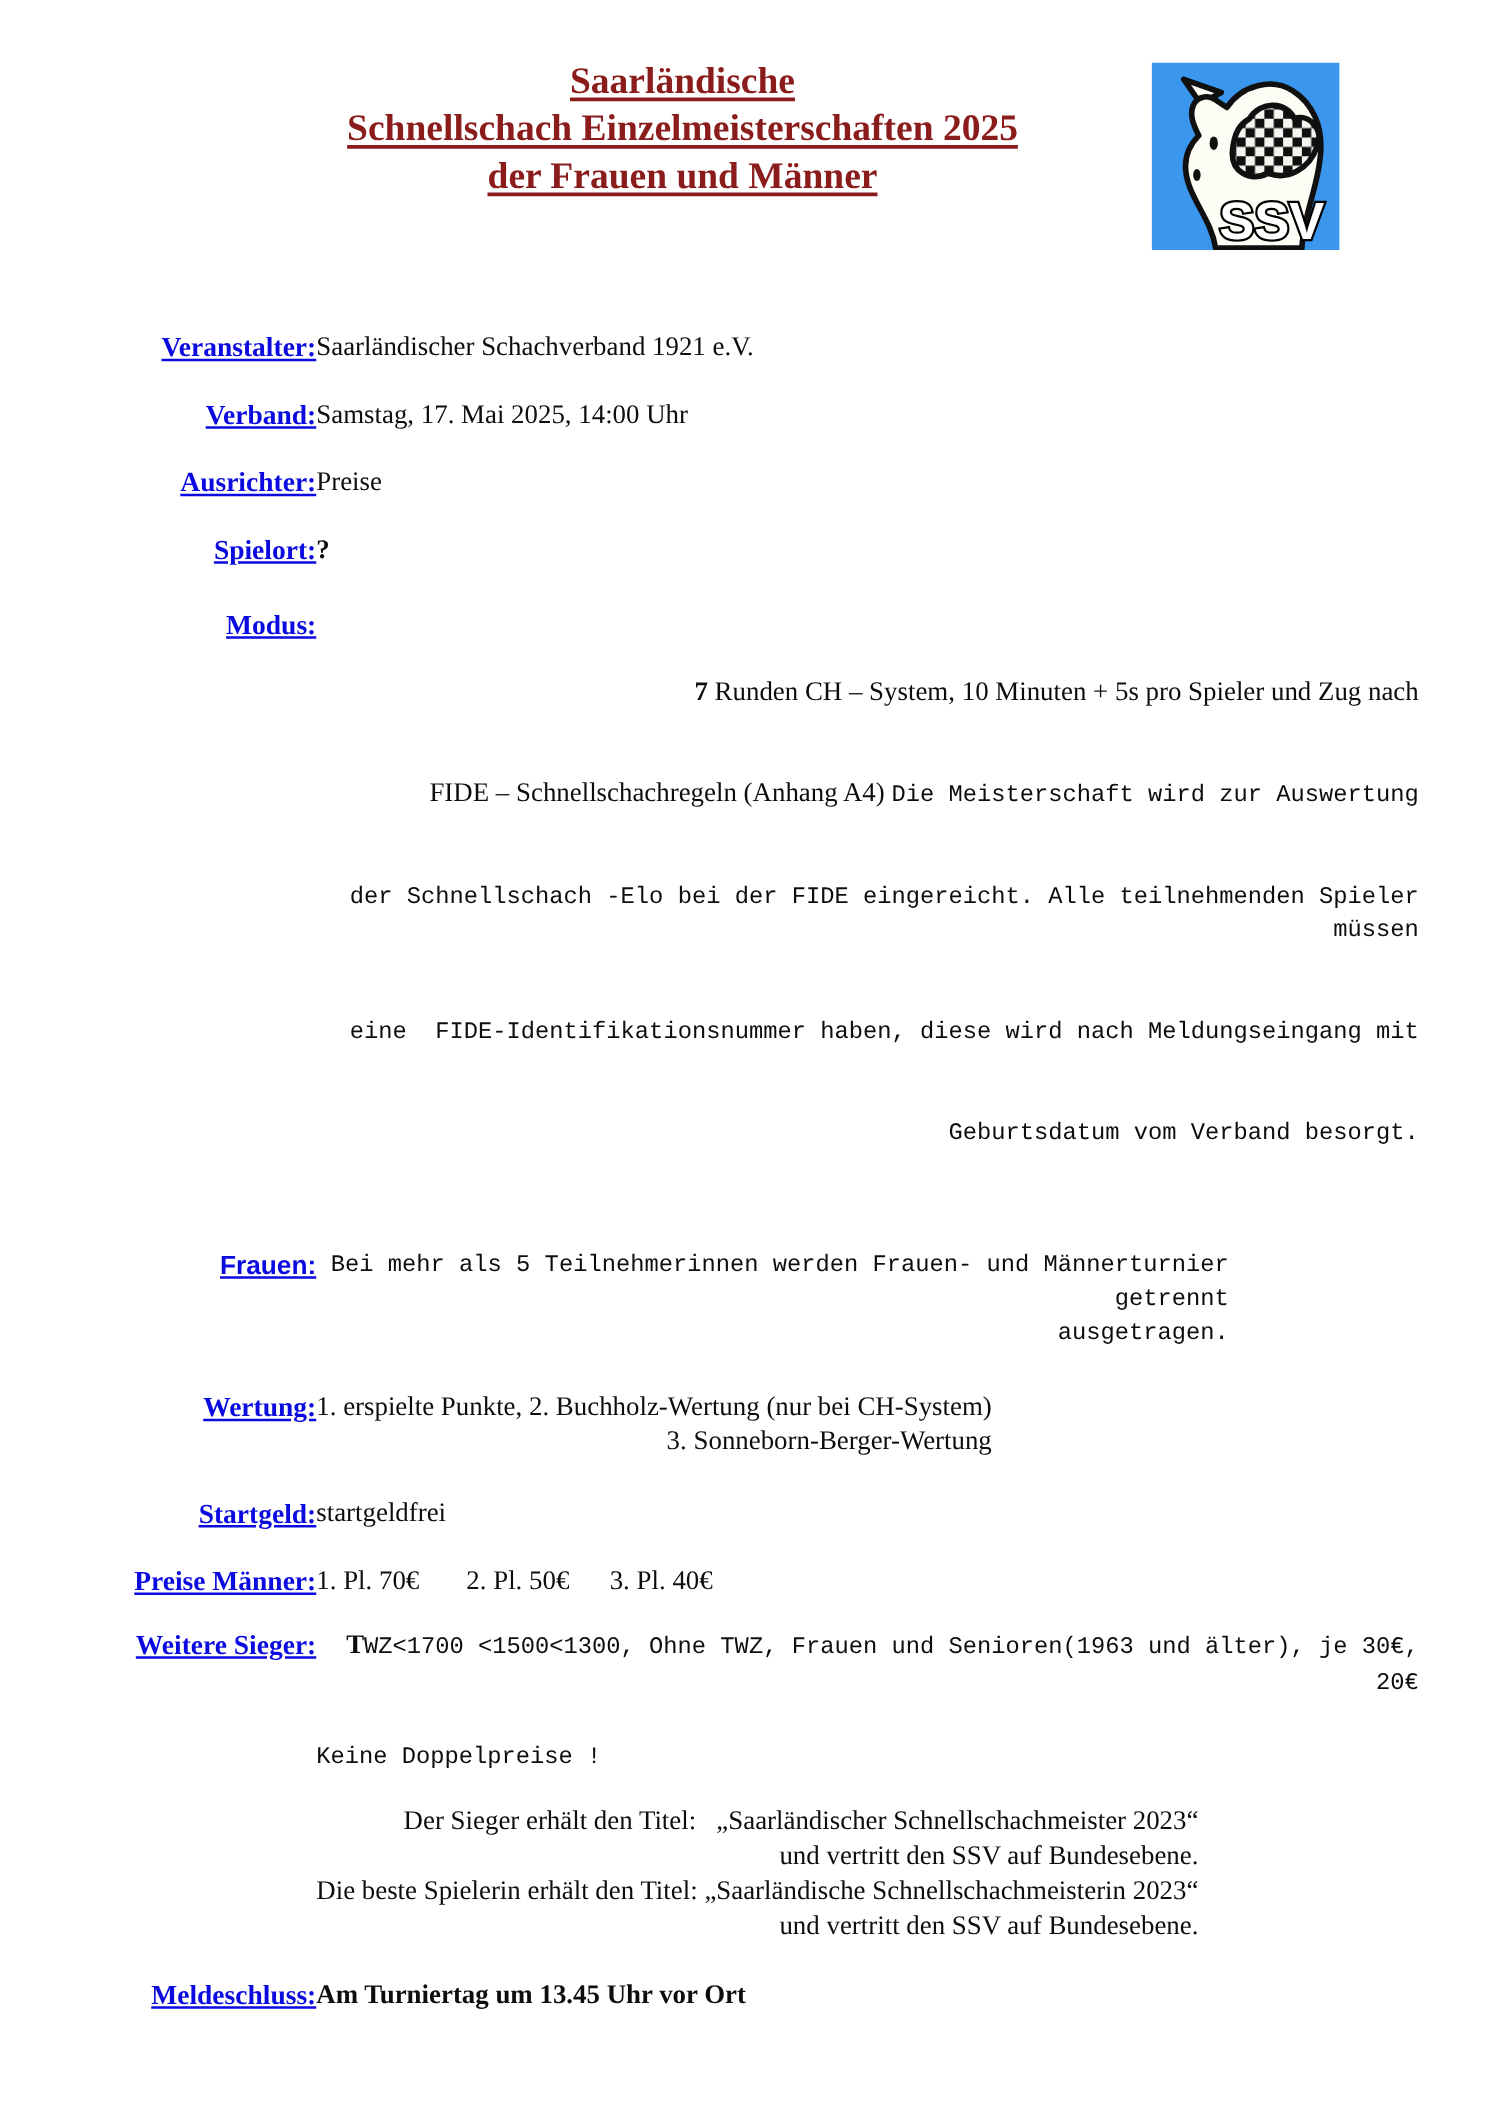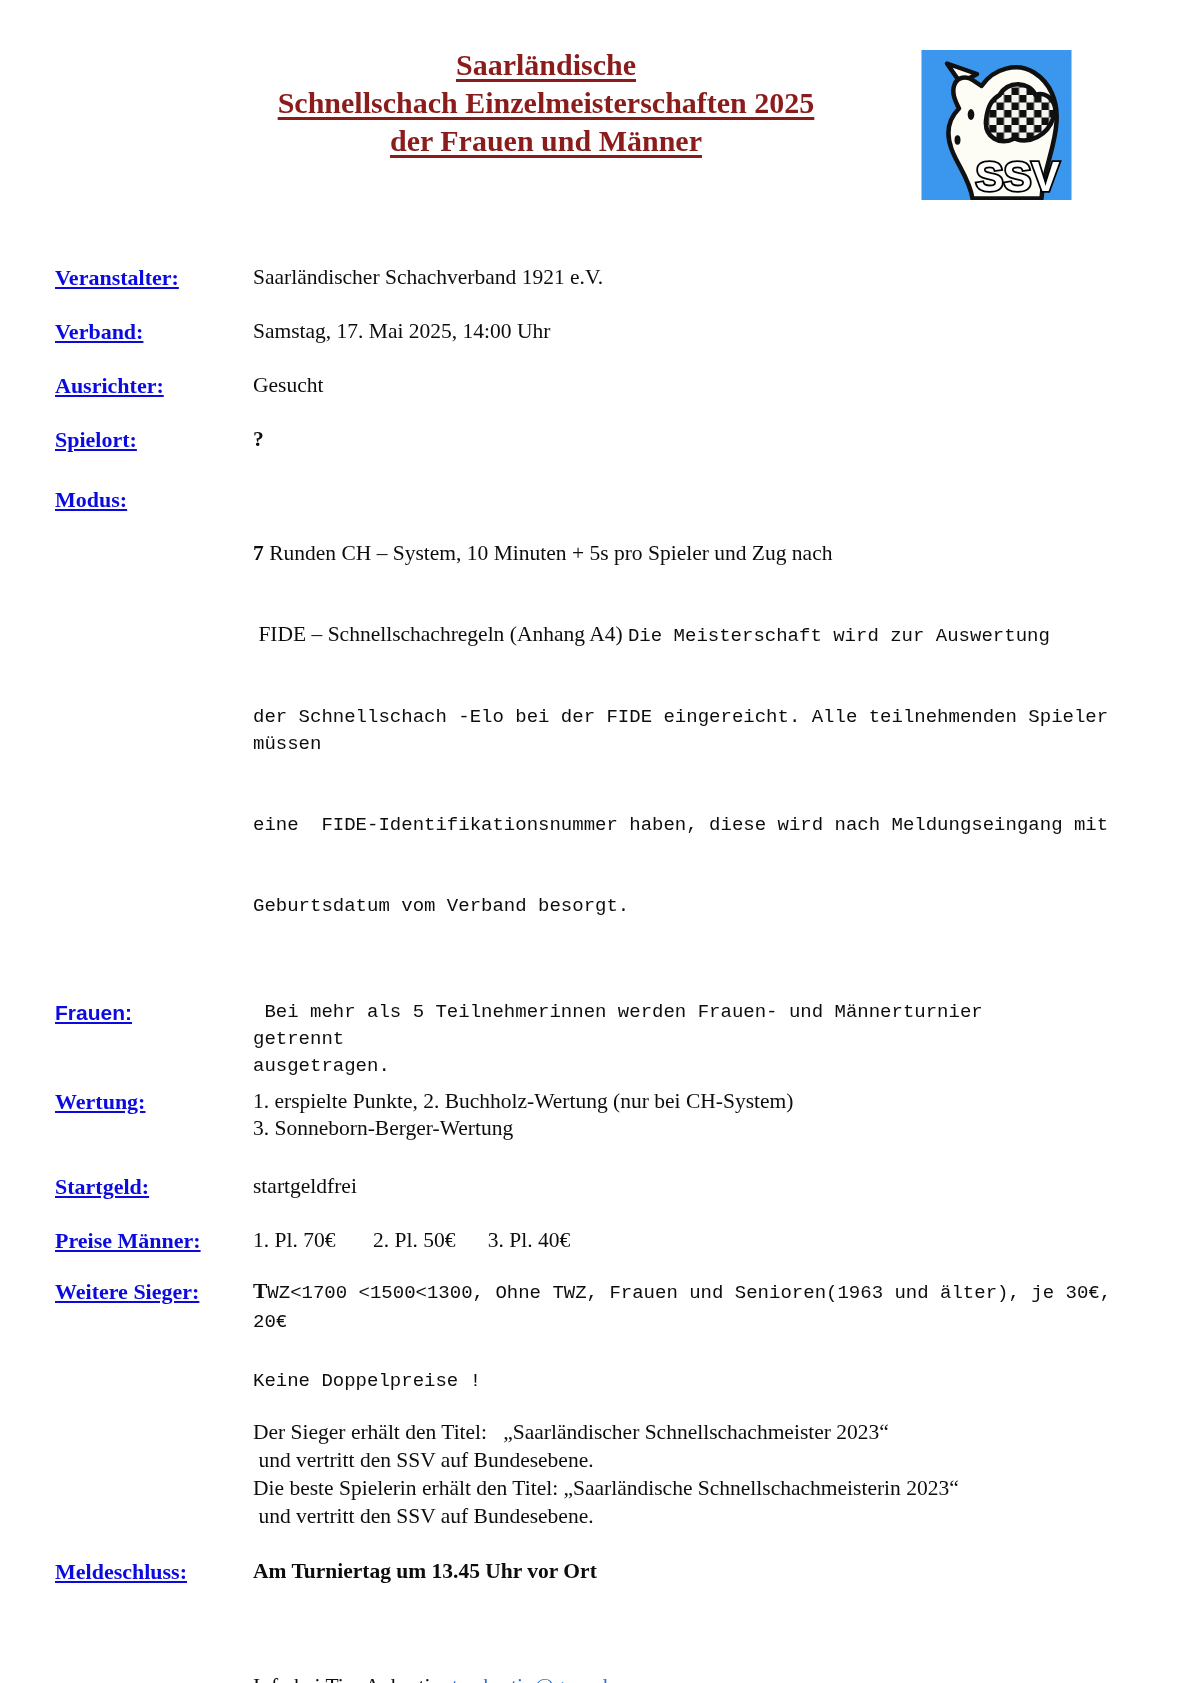--- a/index.html
+++ b/index.html
@@ -8,21 +8,21 @@
 
   
   .header{position:relative;padding-top:46px;margin-bottom:54px;min-height:164px;}
   .title-block{text-align:center;padding-left:112px;padding-right:210px;
     font-weight:bold;font-size:30px;line-height:38px;color:#8b1c1c;}
   .title-line{text-decoration:underline;text-underline-offset:4px;}
   .logo{position:absolute;top:50px;left:920px;width:153px;height:156px;}
 
   
   main{padding:0 55px;}
-  .r{display:flex;align-items:flex-start;}
+  .r{display:flex;align-items:flex-start;text-align:right;}
   .lab{flex:0 0 198px;font-weight:bold;color:#0b0be0;text-decoration:underline;
        font-size:22px;line-height:27px;}
   .lab.sans{font-family:"Liberation Sans",sans-serif;font-size:21px;}
   .val{font-size:21.5px;line-height:27px;white-space:pre-wrap;}
   .val .num-bold{font-weight:bold;}
   .sans-text{font-family:Liberation Mono, monospace;font-size:19px;}
   .bold{font-weight:bold;}
   .narrow{max-width:730px;}
   .email-link{color:#2e6fd2;text-decoration:underline;cursor:pointer;}
 </style>
@@ -64,40 +64,40 @@
       <div class="val">Saarländischer Schachverband 1921 e.V.</div>
     </div>
 
     <div class="r" style="margin-bottom:27px">
       <div class="lab">Verband:</div>
       <div class="val">Samstag, 17. Mai 2025, 14:00 Uhr</div>
     </div>
 
     <div class="r" style="margin-bottom:27px">
       <div class="lab">Ausrichter:</div>
-      <div class="val">Gesucht</div>
+      <div class="val">Preise</div>
     </div>
 
     <div class="r" style="margin-bottom:33px">
       <div class="lab">Spielort:</div>
       <div class="val bold">?</div>
     </div>
 
     <div class="r" style="margin-bottom:25px">
       <div class="lab">Modus:</div>
       <div class="val">
         <div><span class="num-bold">7</span><span> Runden CH – System, 10 Minuten + 5s pro Spieler und Zug nach</span></div>
         <div><span> FIDE – Schnellschachregeln (Anhang A4) </span><span class="sans-text">Die Meisterschaft wird zur Auswertung</span></div>
         <div class="sans-text">der Schnellschach -Elo bei der FIDE eingereicht. Alle teilnehmenden Spieler müssen</div>
         <div class="sans-text">eine  FIDE-Identifikationsnummer haben, diese wird nach Meldungseingang mit</div>
         <div class="sans-text">Geburtsdatum vom Verband besorgt.</div>
       </div>
     </div>
 
-    <div class="r" style="margin-bottom:8px">
+    <div class="r" style="margin-bottom:32px">
       <div class="lab sans">Frauen:</div>
       <div class="val sans-text narrow"> Bei mehr als 5 Teilnehmerinnen werden Frauen- und Männerturnier getrennt
 ausgetragen.</div>
     </div>
 
     <div class="r" style="margin-bottom:31px">
       <div class="lab">Wertung:</div>
       <div class="val">1. erspielte Punkte, 2. Buchholz-Wertung (nur bei CH-System)
 3. Sonneborn-Berger-Wertung</div>
     </div>

